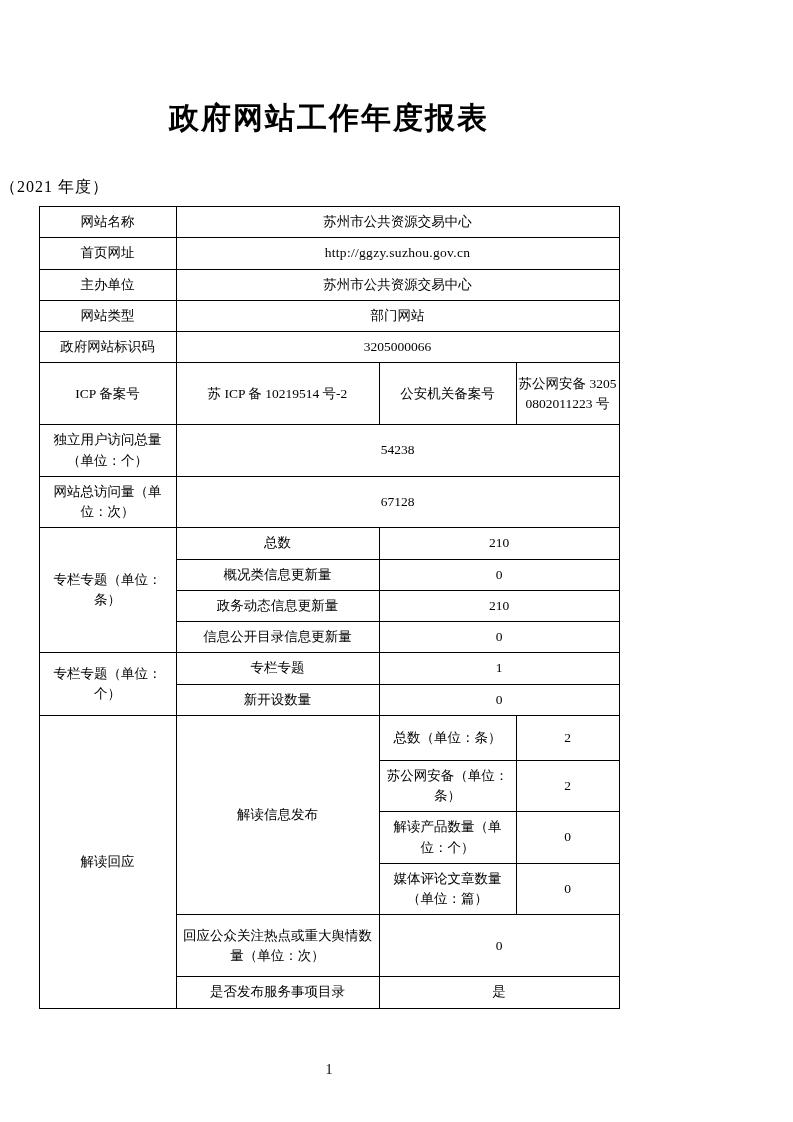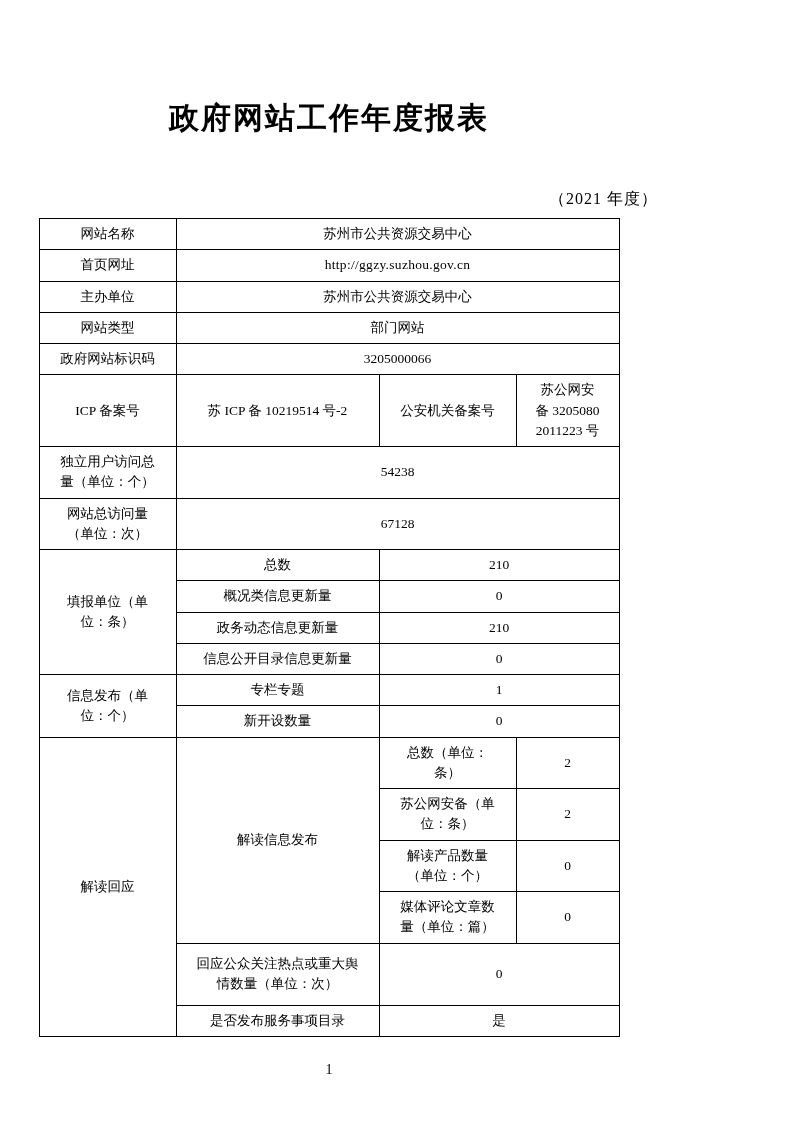--- a/index.html
+++ b/index.html
@@ -21,44 +21,44 @@
   }
   .doc-title {
     text-align: center;
     font-size: 30px;
     font-weight: bold;
     letter-spacing: 2px;
     margin-top: 98px;
     font-family: "DejaVu Sans", "Liberation Sans", sans-serif;
   }
   .doc-subtitle {
-    text-align: right;
+    text-align: left;
     font-size: 16px;
-    margin-top: 50px;
+    margin-top: 38px;
     letter-spacing: 1px;
   }
   .filler-line {
     margin-top: 50px;
     margin-left: 108px;
     font-size: 14px;
     font-weight: bold;
     letter-spacing: 0.5px;
   }
   table.report {
     border-collapse: collapse;
     margin: 8px auto 0 auto;
     width: 580px;
     table-layout: fixed;
   }
   table.report td {
     border: 1px solid #000000;
     font-size: 13.5px;
     text-align: center;
     vertical-align: middle;
-    padding: 5px 18px;
+    padding: 5px 2px;
     line-height: 1.5;
     word-break: break-all;
   }
   td.label {
     
   }
   .url {
     font-family: "Liberation Serif", "DejaVu Serif", serif;
     letter-spacing: 0.3px;
   }
@@ -117,39 +117,39 @@
       <tr style="height:50px">
         <td class="label">独立用户访问总量（单位：个）</td>
         <td colspan="4">54238</td>
       </tr>
       <tr style="height:50px">
         <td class="label">网站总访问量（单位：次）</td>
         <td colspan="4">67128</td>
       </tr>
 
       <tr>
-        <td class="label" rowspan="4">填报单位（单位：条）</td>
+        <td class="label" rowspan="4">专栏专题（单位：条）</td>
         <td colspan="2">总数</td>
         <td colspan="2">210</td>
       </tr>
       <tr>
         <td colspan="2">概况类信息更新量</td>
         <td colspan="2">0</td>
       </tr>
       <tr>
         <td colspan="2">政务动态信息更新量</td>
         <td colspan="2">210</td>
       </tr>
       <tr>
         <td colspan="2">信息公开目录信息更新量</td>
         <td colspan="2">0</td>
       </tr>
 
       <tr>
-        <td class="label" rowspan="2">信息发布（单位：个）</td>
+        <td class="label" rowspan="2">专栏专题（单位：个）</td>
         <td colspan="2">专栏专题</td>
         <td colspan="2">1</td>
       </tr>
       <tr>
         <td colspan="2">新开设数量</td>
         <td colspan="2">0</td>
       </tr>
 
       <tr style="height:45px">
         <td class="label" rowspan="6">解读回应</td>

